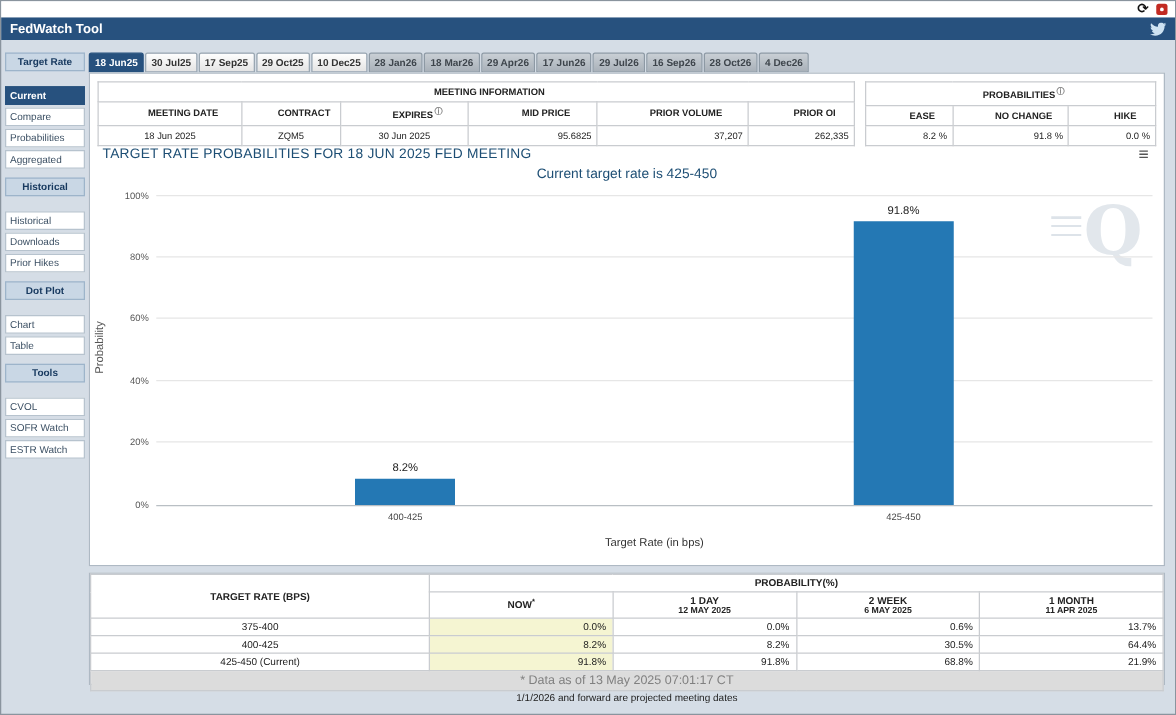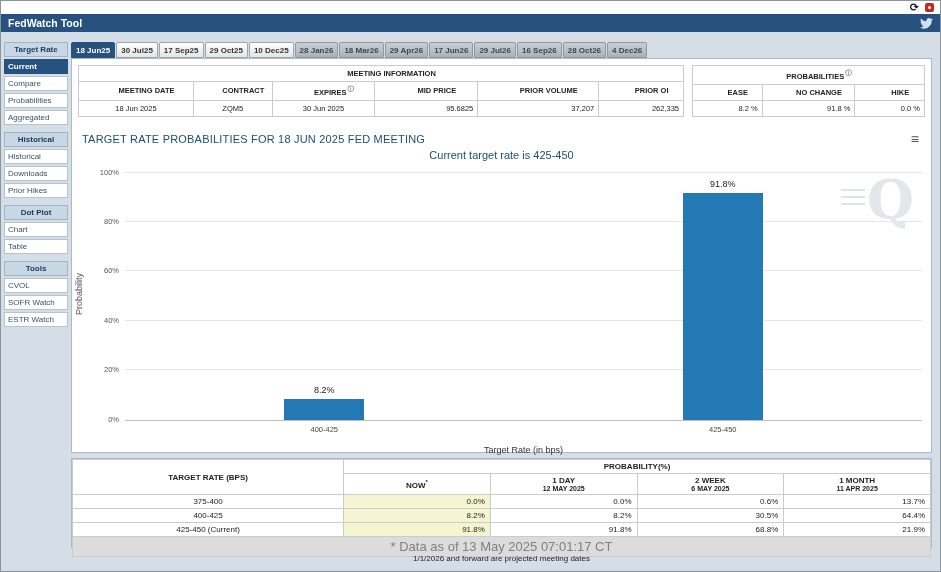--- a/index.html
+++ b/index.html
@@ -18,21 +18,21 @@
   .redicon { width: 9px; height: 9px; border-radius: 2px; background: #c22a22; position: relative; }
   .redicon::after { content: ""; position: absolute; left: 3px; top: 3px; width: 3px; height: 3px; background: #fff; border-radius: 50%; }
   
   .appbar { position: absolute; top: 13px; left: 0; right: 0; height: 18px; background: #27517e;
     display: flex; align-items: center; justify-content: space-between; padding: 0 7px; }
   .apptitle { color: #fff; font-size: 10.5px; font-weight: bold; }
   .twitter svg { display: block; }
   
   .sidebar { position: absolute; left: 3px; top: 41px; width: 64px; }
   .side-header { background: #c9d7e5; border: 1px solid #9db4ca; color: #17395f; font-weight: bold;
-    font-size: 8px; text-align: center; padding: 2px 0; margin-bottom: 2px; }
+    font-size: 8px; text-align: center; padding: 2px 0; margin-bottom: 12px; }
   .side-item { background: #fff; border: 1px solid #b7c3ce; color: #3c5064; font-size: 8px;
     padding: 2px 3px; margin-bottom: 2px; cursor: pointer; }
   .side-item.sel { background: #27517e; color: #fff; border-color: #27517e; font-weight: bold; }
   .side-gap { height: 5px; }
   
   .tabs { position: absolute; left: 70px; top: 41px; display: flex; }
   .tab { font-size: 8px; font-weight: bold; color: #333; background: linear-gradient(#fefefe, #e4e4e4);
     border: 1px solid #9aa7b2; border-radius: 2px 2px 0 0; padding: 3px 4px 3px; margin-right: 1px;
     white-space: nowrap; cursor: pointer; height: 16px; }
   .tab.sel { background: #27517e; color: #fff; border-color: #27517e; }
@@ -45,21 +45,21 @@
   .info-row { display: flex; gap: 8px; margin: 1px 1px 0; }
   table { border-collapse: collapse; }
   .itable { font-size: 7.5px; color: #222; }
   .itable th, .itable td { border: 1px solid #c9ccd0; padding: 3px 4px; }
   .itable th { font-weight: bold; text-align: center; padding-left: 25px; }
   .itable .ttl th { font-size: 7.5px; }
   .itable td.c { text-align: center; }
   .itable td.r { text-align: right; }
   .info-glyph { font-size: 6.5px; color: #777; vertical-align: super; margin-left: 1px; }
   
-  .chart { position: relative; margin-top: 16px; height: 328px; }
+  .chart { position: relative; margin-top: 0; height: 328px; }
   .chart-head { display: flex; justify-content: space-between; align-items: flex-start; padding: 0 5px; }
   .chart-title { font-size: 11px; color: #1d4e74; letter-spacing: .2px; }
   .menu-icon { color: #555; font-size: 14px; line-height: 12px; cursor: pointer; padding: 0 2px; }
   .chart-sub { text-align: center; font-size: 11px; color: #1d4e74; margin-top: 4px; }
   .plot { position: relative; margin: 12px 4px 0 48px; height: 248px; border-bottom: 1px solid #b9bfc4; }
   .gridline { position: absolute; left: 0; right: 0; height: 1px; background: #e6e6e6; }
   .gridline.baseline { background: transparent; }
   .ytick { position: absolute; left: -38px; width: 32px; text-align: right; font-size: 7.5px; color: #555; }
   .ylabel { position: absolute; left: -86px; top: calc(50% - 7px); width: 80px; text-align: center;
     transform: rotate(-90deg); font-size: 9px; color: #555; }
@@ -72,21 +72,21 @@
   .watermark::before { content: ""; position: absolute; left: -26px; top: 16px; width: 24px; height: 16px;
     background: repeating-linear-gradient(#dde3e9 0 2px, transparent 2px 7px); }
   
   .btable { width: 100%; font-size: 8px; color: #222; table-layout: fixed; }
   .btable th, .btable td { border: 1px solid #c9ccd0; padding: 2px 5px; }
   .btable th { font-weight: bold; text-align: center; }
   .btable .date { font-size: 7px; }
   .btable td.rate { text-align: center; }
   .btable td.val { text-align: right; }
   .btable td.now { background: #f5f5d2; }
-  .btable .footrow td { background: #dcdcdc; color: #808080; text-align: center; font-size: 13px; padding: 2px; }
+  .btable .footrow td { background: #dcdcdc; color: #808080; text-align: center; font-size: 10px; padding: 2px; }
   sup { font-size: 6px; }
   
   .footnote { position: absolute; top: 553px; left: 70px; width: 861px; text-align: center; font-size: 8px; color: #222; }
 </style>
 </head>
 <body>
 
 <div class="topstrip">
   <span class="refresh">⟳</span>
   <span class="redicon"></span>

